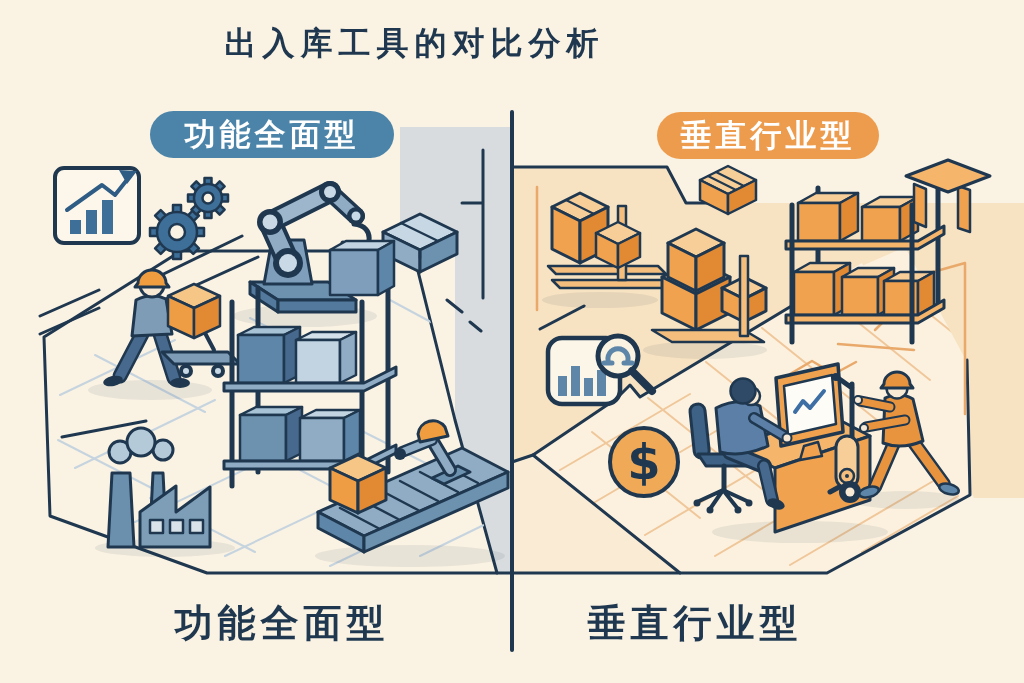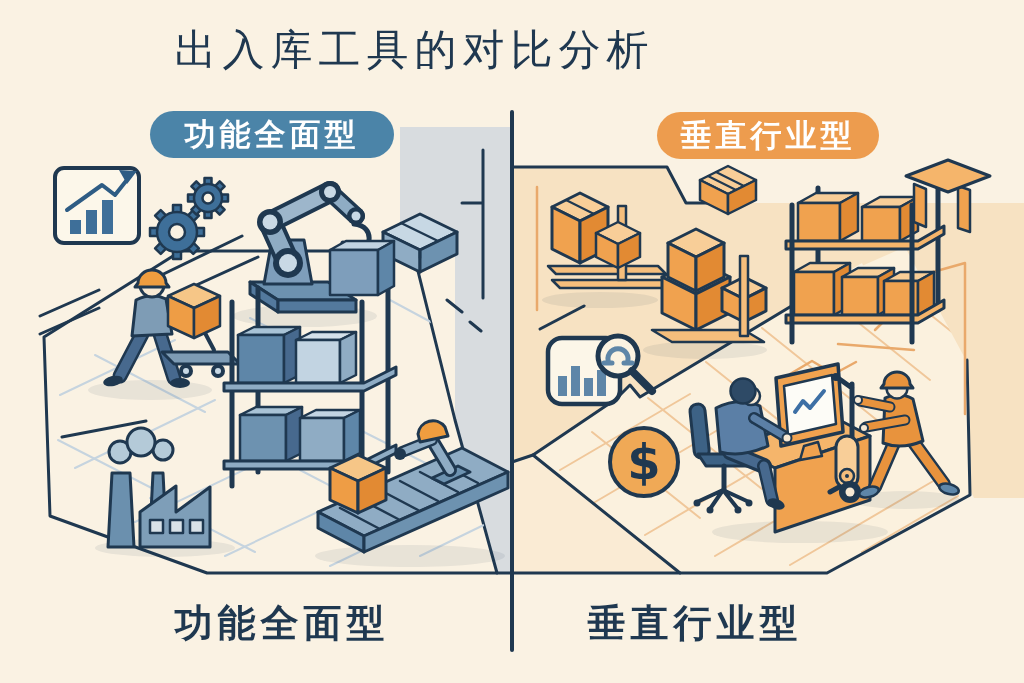--- a/index.html
+++ b/index.html
@@ -1,19 +1,19 @@
 <!DOCTYPE html>
 <html><head>
 <meta charset="utf-8">
 <style>
   html,body{margin:0;padding:0;background:#FAF2E3;}
   .canvas{position:relative;width:1024px;height:683px;background:#FAF2E3;overflow:hidden;
           font-family:"DejaVu Sans","Liberation Sans",sans-serif;}
   .abs{position:absolute;}
-  .title{left:0;top:22px;width:829px;text-align:center;font-size:42px;font-weight:400;
+  .title{left:0;top:22px;width:829px;text-align:center;font-size:32px;font-weight:700;
          color:#1F3850;letter-spacing:6px;}
   .badge{display:flex;align-items:center;justify-content:center;color:#FFFFFF;
          font-weight:700;font-size:31px;letter-spacing:4px;border-radius:24px;}
   .badge-left{left:150px;top:111px;width:244px;height:47px;background:#4B84A8;}
   .badge-right{left:657px;top:112px;width:222px;height:47px;background:#ED9C4E;}
   .caption{top:598px;width:300px;text-align:center;font-size:38px;font-weight:700;
            color:#1F3850;letter-spacing:5px;}
   .caption-left{left:132px;}
   .caption-right{left:545px;}
   .divider{left:510px;top:110px;width:4px;height:542px;background:#1F3850;border-radius:2px;}

